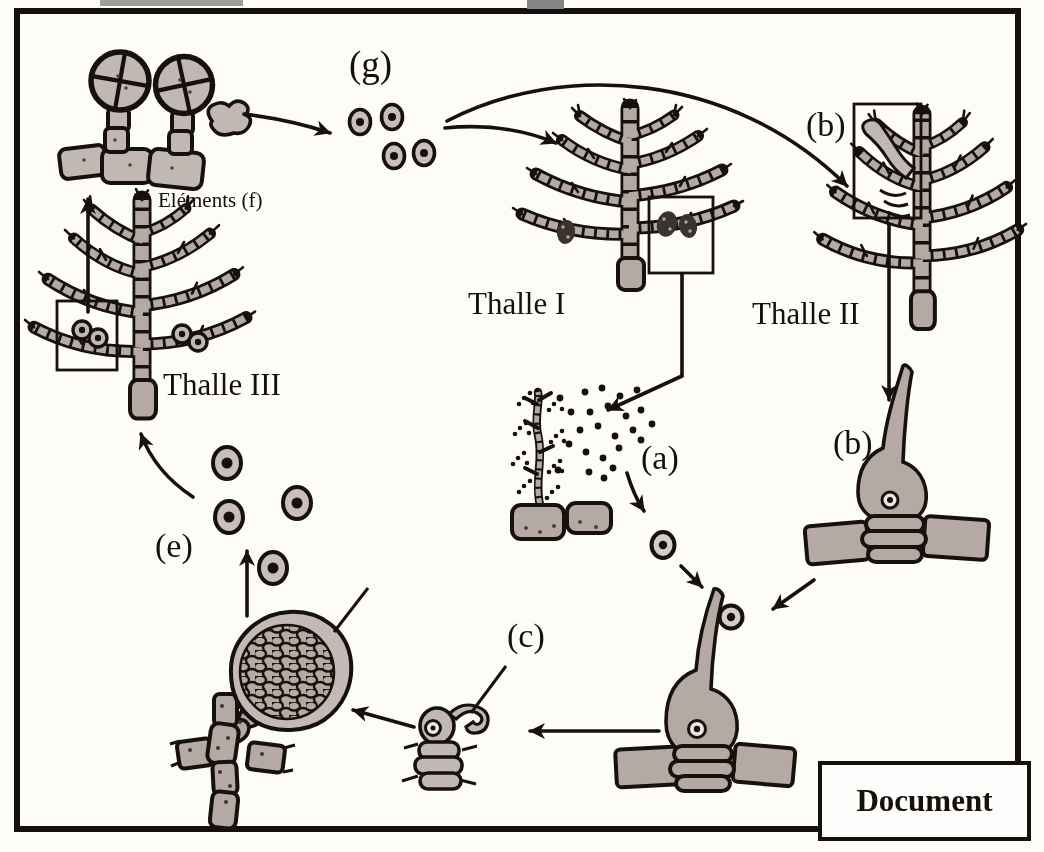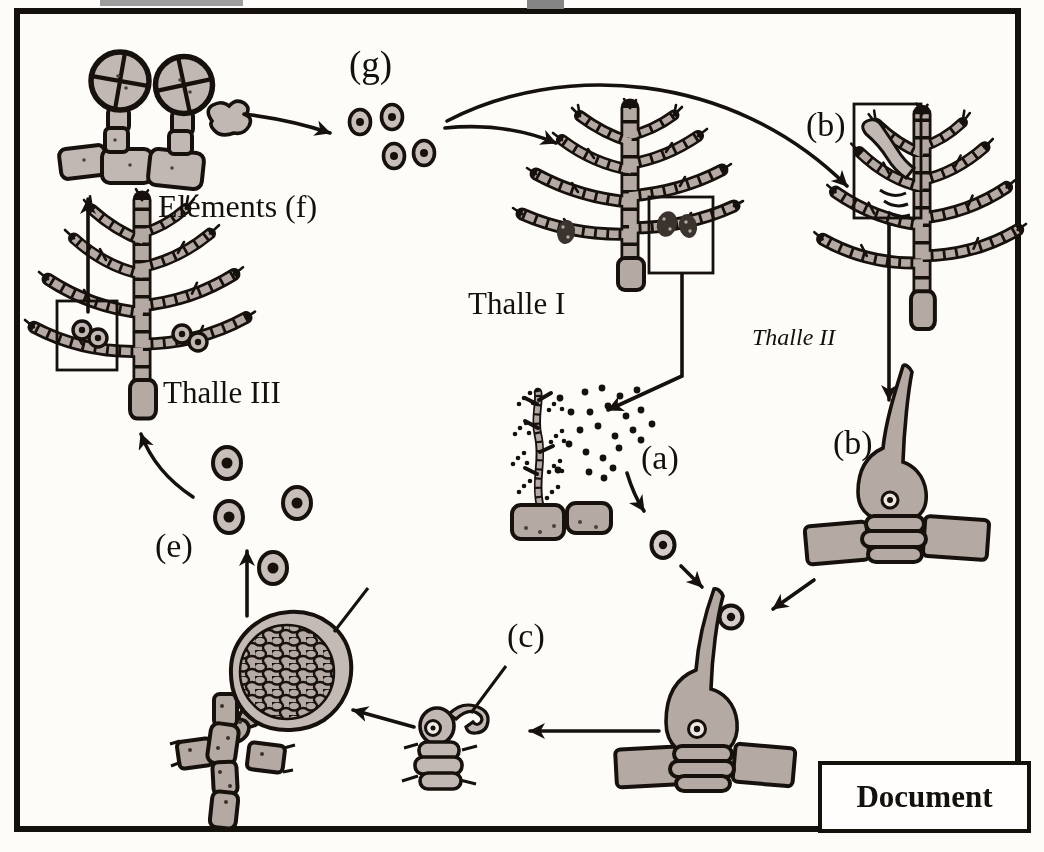--- a/index.html
+++ b/index.html
@@ -2,21 +2,21 @@
 <html><head>
 <meta charset="utf-8">
 <style>
   html,body{margin:0;padding:0;background:#ffffff;}
   .page{position:relative;width:1044px;height:852px;background:#fdfcf9;
         font-family:"Liberation Serif",serif;overflow:hidden;}
   .frame{position:absolute;left:14px;top:8px;width:1007px;height:824px;
          border:6px solid #14100c;box-sizing:border-box;background:transparent;}
   svg.canvas{position:absolute;left:0;top:0;}
   .lbl{position:absolute;color:#14100c;line-height:1;white-space:nowrap;}
-  .doc-box{position:absolute;left:818px;top:761px;width:213px;height:72px;
+  .doc-box{position:absolute;left:818px;top:761px;width:213px;height:80px;
            background:#fffefc;border:4px solid #14100c;box-sizing:border-box;
            display:flex;align-items:center;justify-content:center;
            font-weight:bold;font-size:31px;color:#14100c;}
   #thallus-tree path,#thallus-tree rect{vector-effect:non-scaling-stroke;}
 </style>
 </head>
 <body>
 
 <div class="page">
 
@@ -369,24 +369,24 @@
       <path d="M88,312 L88,199" marker-end="url(#ah)"></path>
     </g>
 
     <g stroke="#16110d" stroke-width="3" fill="none">
       <path d="M506,666 L471,713"></path>
       <path d="M368,588 L334,632"></path>
     </g>
   </svg>
 
   <div class="lbl" style="left:349px;top:46px;font-size:37px;">(g)</div>
-  <div class="lbl" style="left:158px;top:190px;font-size:32px;">Eléments (f)</div>
+  <div class="lbl" style="left:158px;top:190px;font-size:21px;">Eléments (f)</div>
   <div class="lbl" style="left:468px;top:288px;font-size:31px;">Thalle I</div>
-  <div class="lbl" style="left:752px;top:325px;font-size:24px;font-style:italic;">Thalle II</div>
-  <div class="lbl" style="left:163px;top:369px;font-size:31px;margin-top:8px;">Thalle III</div>
+  <div class="lbl" style="left:752px;top:298px;font-size:31px;">Thalle II</div>
+  <div class="lbl" style="left:163px;top:369px;font-size:31px;">Thalle III</div>
   <div class="lbl" style="left:806px;top:108px;font-size:34px;">(b)</div>
   <div class="lbl" style="left:833px;top:426px;font-size:34px;">(b)</div>
   <div class="lbl" style="left:641px;top:441px;font-size:34px;">(a)</div>
   <div class="lbl" style="left:507px;top:619px;font-size:34px;">(c)</div>
   <div class="lbl" style="left:155px;top:529px;font-size:34px;">(e)</div>
 
   <div class="doc-box">
     <span>Document</span>
   </div>
 

